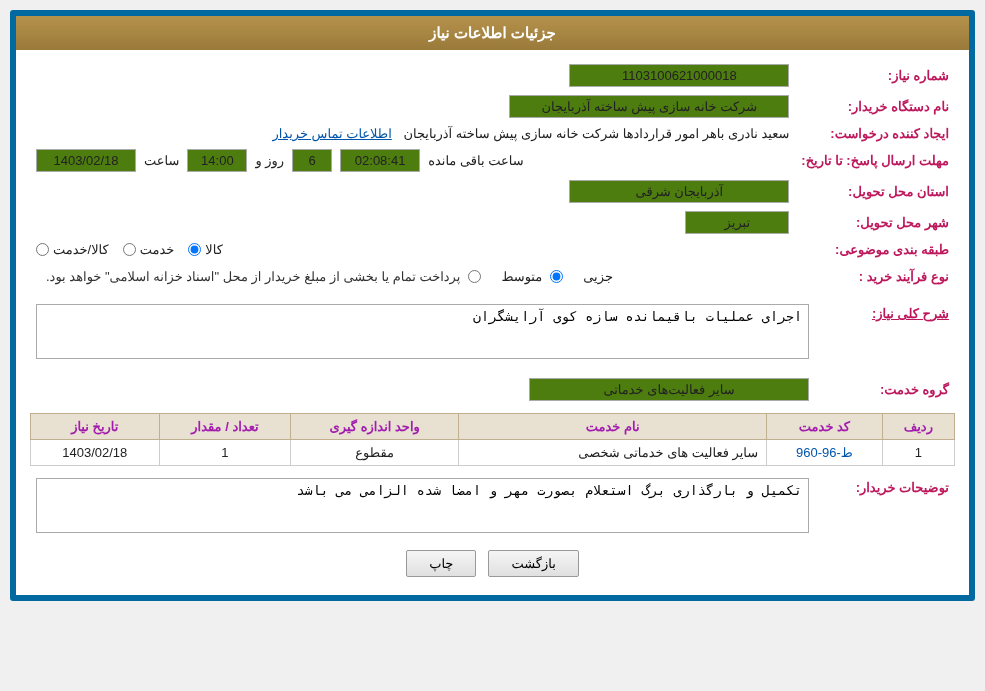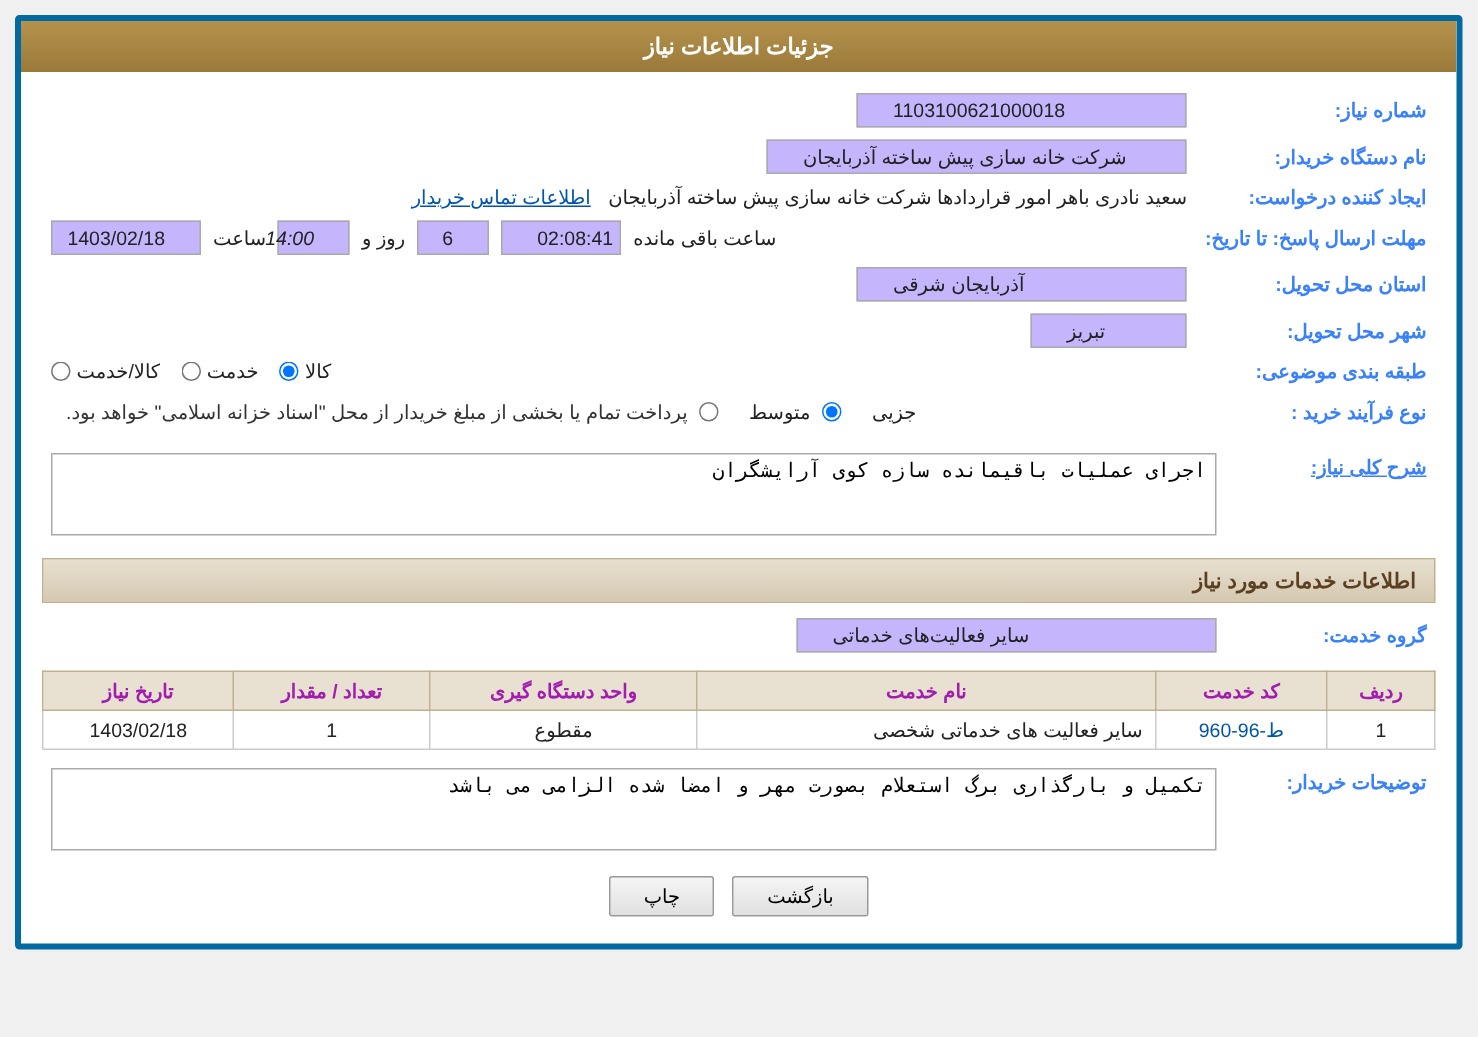--- a/index.html
+++ b/index.html
@@ -11,21 +11,21 @@
       color: #222;
     }
     .page-wrapper {
       width: 985px;
       min-height: 691px;
       background: #f0f0f0;
       padding: 10px;
     }
     .card {
       background: #fff;
-      border: 4px solid #0369a1;
+      border: 6px solid #0369a1;
       border-radius: 3px;
       overflow: hidden;
     }
     .card-header {
       background: linear-gradient(to bottom, #b5924c, #9a7a3a);
       color: #fff;
       text-align: center;
       padding: 8px 14px;
       font-size: 15px;
       font-weight: bold;
@@ -38,56 +38,56 @@
       border-collapse: collapse;
       margin-bottom: 8px;
     }
     .info-table td {
       padding: 4px 6px;
       vertical-align: middle;
     }
     .label-cell {
       text-align: right;
       white-space: nowrap;
-      color: #3b82f6;
+      color: #be185d;
       font-weight: bold;
       width: 140px;
       padding-right: 10px;
     }
     .value-cell {
       text-align: right;
     }
     .input-box {
       border: 1px solid #aaa;
-      background: #c4b5fd;
-      padding: 3px 23px;
+      background: #4d7c0f;
+      padding: 3px 8px;
       min-height: 22px;
       display: inline-block;
-      text-align: left;
+      text-align: center;
     }
     .input-box.wide { width: 280px; }
     .input-box.medium { width: 220px; }
     .input-box.small { width: 104px; }
     .ltr-val {
       direction: ltr;
       display: inline-block;
     }
     .link-text {
       color: #0055aa;
       cursor: pointer;
       text-decoration: underline;
     }
     .date-row {
       display: flex;
       align-items: center;
       gap: 8px;
       flex-direction: row-reverse;
     }
     .date-row .input-box { width: 100px; }
-    .date-row .time-box { width: 48px; font-style: italic; }
+    .date-row .time-box { width: 60px; }
     .date-row .days-box { width: 40px; }
     .date-row .counter-box { width: 80px; }
     .radio-group {
       display: flex;
       gap: 14px;
       flex-direction: row-reverse;
       align-items: flex-start;
     }
     .radio-item {
       display: flex;
@@ -258,40 +258,39 @@
         <tbody>
             <tr>
           <td class="label-cell" style="vertical-align:top; padding-top:6px;text-decoration:underline;">شرح کلی نیاز:</td>
           <td class="value-cell">
             <textarea class="textarea-box" rows="2" style="">اجرای عملیات باقیمانده سازه کوی آرایشگران</textarea>
           </td>
         </tr>
       </tbody>
         </table>
 
-      <div class="section-header">اطلاعات خدمات مورد نیاز</div>
 
       <table class="info-table">
         <tbody>
             <tr>
           <td class="label-cell">گروه خدمت:</td>
           <td class="value-cell">
             <span class="input-box wide">سایر فعالیت‌های خدماتی</span>
           </td>
         </tr>
       </tbody>
         </table>
 
       <table class="services-table">
         <thead>
           <tr>
             <th>ردیف</th>
             <th>کد خدمت</th>
             <th>نام خدمت</th>
-            <th>واحد دستگاه گیری</th>
+            <th>واحد اندازه گیری</th>
             <th>تعداد / مقدار</th>
             <th>تاریخ نیاز</th>
           </tr>
         </thead>
         <tbody id="services-tbody">
         <tr>
               <td>1</td>
               <td class="service-link" style="color: rgb(0, 85, 170);">ط-96-960</td>
               <td style="text-align: right;">سایر فعالیت های خدماتی شخصی</td>
               <td>مقطوع</td>

